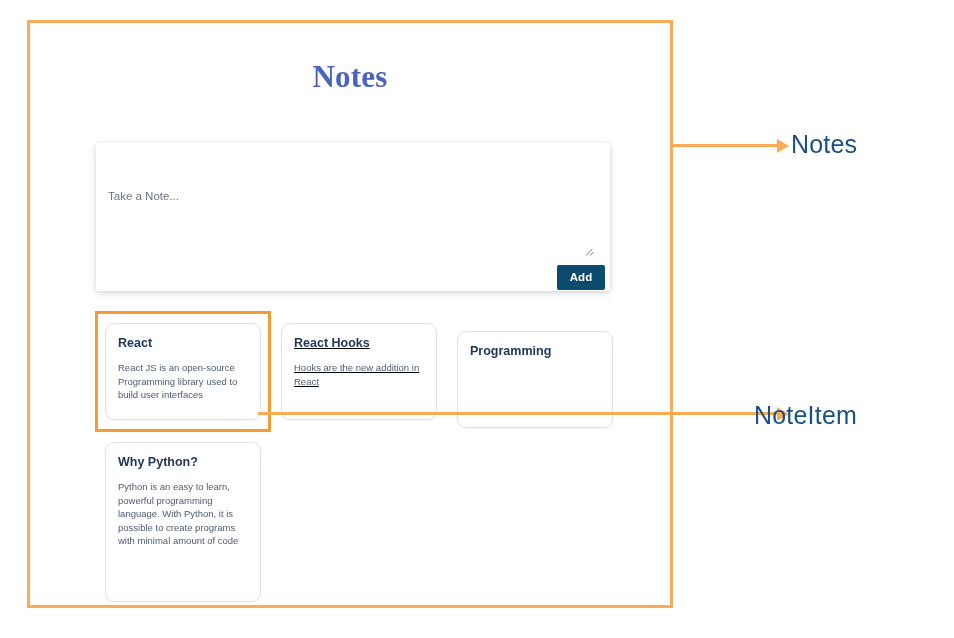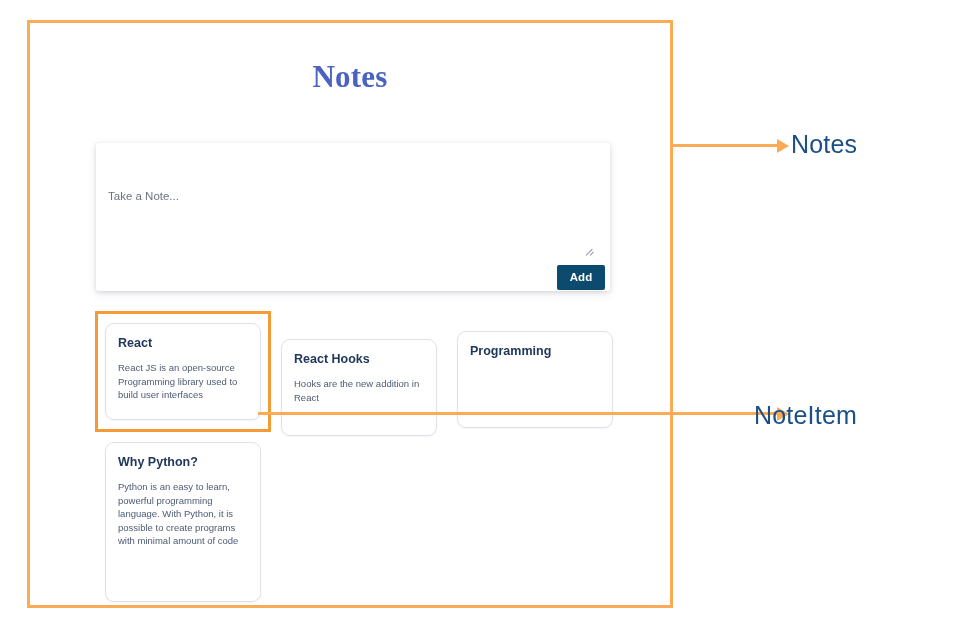--- a/index.html
+++ b/index.html
@@ -157,21 +157,21 @@
     margin-bottom: 11px;
   }
   .note-card .note-body {
     font-family: "Liberation Sans", sans-serif;
     font-size: 9.5px;
     line-height: 13.5px;
     color: #4D5B72;
   }
 
   #card-0 { left: 9px;   top: 12px;  height: 97px; }
-  #card-1 { left: 185px; top: 28px;  height: 97px; }
+  #card-1 { left: 185px; top: 12px;  height: 97px; text-decoration: underline; }
   #card-2 { left: 361px; top: 12px;  height: 97px; margin-top: 8px; }
   #card-3 { left: 9px;   top: 131px; height: 160px; }
 
   
   #noteitem-highlight {
     position: absolute;
     left: -1px;
     top: 0px;
     width: 176px;
     height: 121px;

